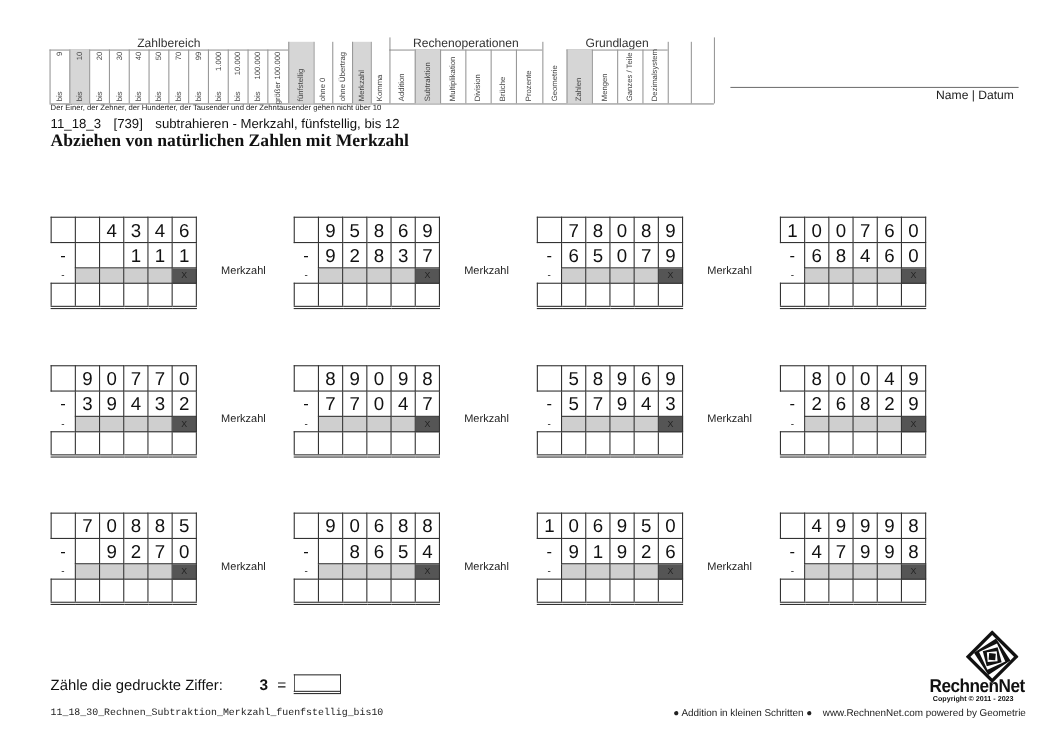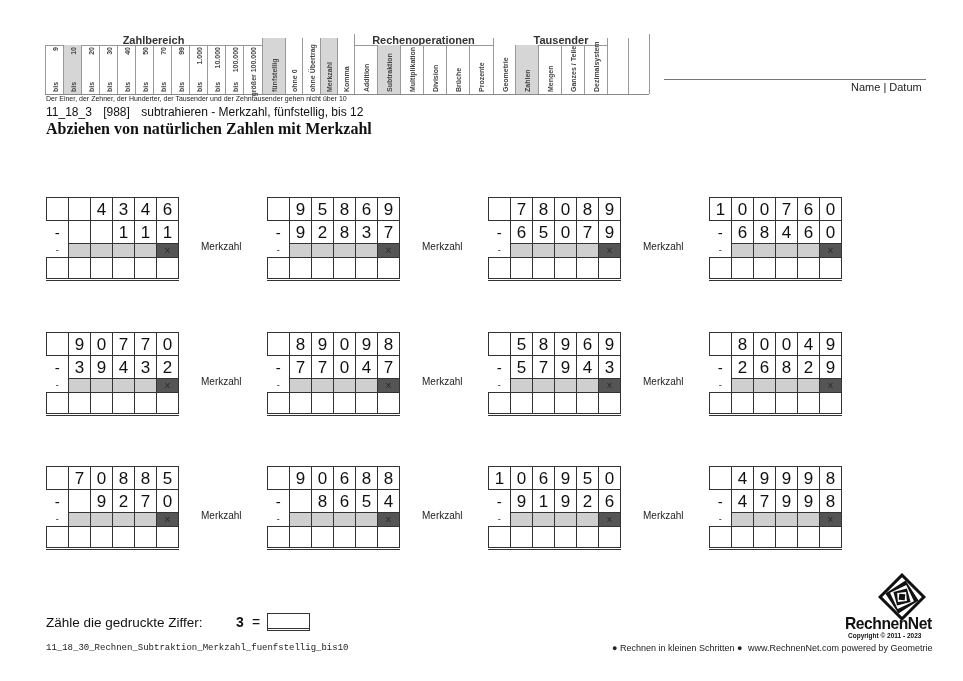--- a/index.html
+++ b/index.html
@@ -44,27 +44,27 @@
   .filename { left:46px; top:643px; font-size:9px; color:#222;font-family:Liberation Mono, monospace; }
   .tagline { left:612px; top:643px; font-size:9px; color:#222; }
   .website { left:748px; top:643px; font-size:9px; color:#222; }
   .logo-icon { left:878px; top:573px; width:48px; height:48px; }
   .brand { left:845px; top:614px; font-size:17px; font-weight:bold; letter-spacing:-0.5px; transform:scaleX(0.92); transform-origin:left; }
   .copyright { left:848px; top:632px; font-size:6.5px; font-weight:bold; }
 </style>
 </head>
 <body>
 
-<div class="hdr" style="width:604px;font-weight:bold;">
+<div class="hdr" style="width:604px;">
   <div class="sec-title" style="left:0;width:217px;">Zahlbereich</div>
   <div class="sec-line" style="left:0;width:217px;"></div>
   <div class="sec-title" style="left:309px;width:139px;">Rechenoperationen</div>
   <div class="sec-line" style="left:309px;width:139px;"></div>
   <div class="sec-vline" style="left:309px;height:12px;"></div>
-  <div class="sec-title" style="left:470px;width:92px;">Tausender</div>
+  <div class="sec-title" style="left:470px;width:92px;">Grundlagen</div>
   <div class="sec-line" style="left:470px;width:92px;"></div>
   <div id="hcols">
       <div class="hcol" style="left: 0px; width: 18px;">
         <div style="position: absolute; left: 0px; right: 0px; top: 2px; height: 22px;">
           <div class="vt" style="bottom: auto; top: 0px; transform: rotate(-90deg) translate(-100%, -50%); transform-origin: left top;">9</div>
         </div>
         <div class="vt">bis</div>
       </div>
       <div class="hcol gray" style="left: 18px; width: 18px;">
         <div style="position: absolute; left: 0px; right: 0px; top: 2px; height: 22px;">
@@ -181,21 +181,21 @@
       </div>
       <div class="hcol tall" style="left: 562px; width: 21px;"></div>
       <div class="hcol tall" style="left: 583px; width: 21px;"></div>
       <div class="sec-vline" style="left: 604px; top: 0px; height: 60px;"></div>
     </div>
 </div>
 
 <div class="abs note">Der Einer, der Zehner, der Hunderter, der Tausender und der Zehntausender gehen nicht über 10</div>
 <div class="abs code-line">
   <span>11_18_3</span>
-  <span>[988]</span>
+  <span>[739]</span>
   <span>subtrahieren - Merkzahl, fünfstellig, bis 12</span>
 </div>
 <div class="abs title">Abziehen von natürlichen Zahlen mit Merkzahl</div>
 
 <div class="abs name-line"></div>
 <div class="abs name-label">Name | Datum</div>
 
 <div id="problems">
     <div class="prob" style="left: 46px; top: 197px;">
       <table class="grid">
@@ -662,21 +662,21 @@
         </tbody>
       </table>
     </div>
   </div>
 
 <div class="abs count-label">Zähle die gedruckte Ziffer:</div>
 <div class="abs count-digit">3</div>
 <div class="abs count-eq">=</div>
 <div class="abs count-box"></div>
 <div class="abs filename">11_18_30_Rechnen_Subtraktion_Merkzahl_fuenfstellig_bis10</div>
-<div class="abs tagline">● Rechnen in kleinen Schritten ●</div>
+<div class="abs tagline">● Addition in kleinen Schritten ●</div>
 <div class="abs website">www.RechnenNet.com powered by Geometrie</div>
 
 <svg class="abs logo-icon" viewBox="0 0 48 48">
   <g transform="rotate(45 24 24)">
     <rect x="7" y="7" width="34" height="34" fill="#111"></rect>
     <rect x="10" y="10" width="28" height="28" fill="#fff"></rect>
     <rect x="12" y="12" width="24" height="24" fill="#111" transform="rotate(12 24 24)"></rect>
     <rect x="15" y="15" width="18" height="18" fill="#fff" transform="rotate(20 24 24)"></rect>
     <rect x="17" y="17" width="14" height="14" fill="#111" transform="rotate(30 24 24)"></rect>
     <rect x="19.5" y="19.5" width="9" height="9" fill="#fff" transform="rotate(40 24 24)"></rect>

